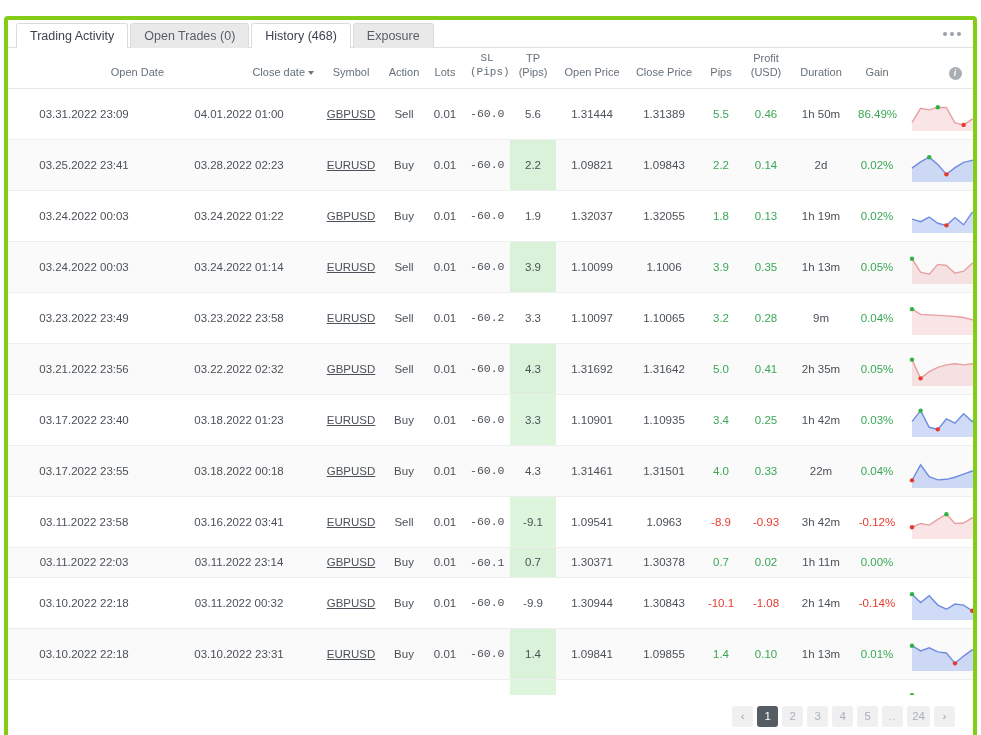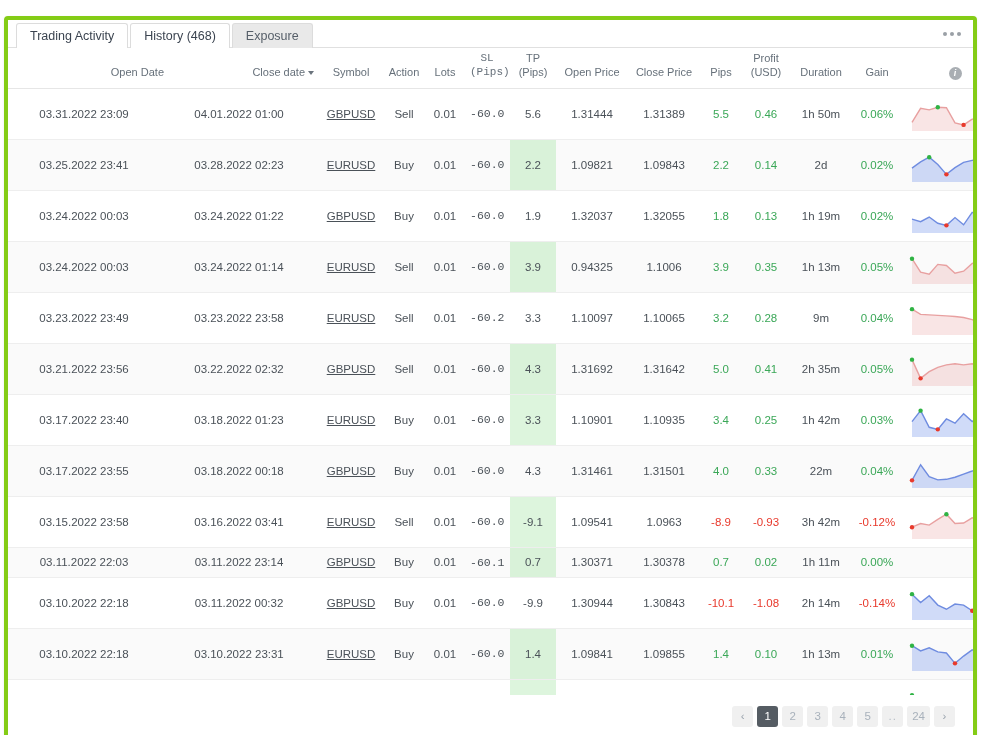--- a/index.html
+++ b/index.html
@@ -187,20 +187,21 @@
   .pbtn.dots { background: #f0f0f0; color: #b6bdc5; letter-spacing: 1px; }
 </style>
 </head>
 <body>
 
 <div class="widget">
 
   <div class="tabbar">
     <div id="tabs-host" style="display:flex; align-items:flex-end;">
         <div class="tab active">Trading Activity</div>
+        <div class="tab">Open Trades (0)</div>
         <div class="tab active">History (468)</div>
         <div class="tab">Exposure</div>
       </div>
     <div class="kebab">
       <span></span>
       <span></span>
       <span></span>
     </div>
   </div>
 
@@ -240,21 +241,21 @@
             <td class="c-symbol"><span class="sym">GBPUSD</span></td>
             <td class="c-action">Sell</td>
             <td class="c-lots">0.01</td>
             <td class="c-sl">-60.0</td>
             <td class="c-tp">5.6</td>
             <td class="c-openp">1.31444</td>
             <td class="c-closep">1.31389</td>
             <td class="c-pips pos">5.5</td>
             <td class="c-profit pos">0.46</td>
             <td class="c-duration">1h 50m</td>
-            <td class="c-gain pos">0.06%</td>
+            <td class="c-gain pos">86.49%</td>
             <td class="c-chart">
               <svg width="92" height="34" class="spark">
                 <path d="M3,25.32 L11.6,11.280000000000001 L20.2,12.84 L28.8,10.24 L37.4,10.76 L46,25.84 L54.6,27.92 L63.2,22.2 L71.8,19.08 L80.4,15.44 L89,16.48 L89,34 L3,34 Z" fill="rgba(232,160,160,0.28)" stroke="none"></path>
                 <path d="M3,25.32 L11.6,11.280000000000001 L20.2,12.84 L28.8,10.24 L37.4,10.76 L46,25.84 L54.6,27.92 L63.2,22.2 L71.8,19.08 L80.4,15.44 L89,16.48" fill="none" stroke="#e8a0a0" stroke-width="1.4"></path>
                 <circle cx="28.8" cy="10.24" r="2.2" fill="#2fb344"></circle>
                 <circle cx="54.6" cy="27.92" r="2.2" fill="#e8392c"></circle>
                 <circle cx="89" cy="16.48" r="2.2" fill="#f0a020"></circle>
               </svg>
             </td>
           </tr>
@@ -307,21 +308,21 @@
             </td>
           </tr>
           <tr>
             <td class="c-opendate">03.24.2022 00:03</td>
             <td class="c-closedate">03.24.2022 01:14</td>
             <td class="c-symbol"><span class="sym">EURUSD</span></td>
             <td class="c-action">Sell</td>
             <td class="c-lots">0.01</td>
             <td class="c-sl">-60.0</td>
             <td class="c-tp tp-hl">3.9</td>
-            <td class="c-openp">0.94325</td>
+            <td class="c-openp">1.10099</td>
             <td class="c-closep">1.1006</td>
             <td class="c-pips pos">3.9</td>
             <td class="c-profit pos">0.35</td>
             <td class="c-duration">1h 13m</td>
             <td class="c-gain pos">0.05%</td>
             <td class="c-chart">
               <svg width="92" height="34" class="spark">
                 <path d="M3,8.68 L11.6,22.2 L20.2,24.28 L28.8,14.4 L37.4,15.44 L46,23.24 L54.6,21.16 L63.2,13.36 L71.8,12.84 L80.4,26.88 L89,20.12 L89,34 L3,34 Z" fill="rgba(232,160,160,0.28)" stroke="none"></path>
                 <path d="M3,8.68 L11.6,22.2 L20.2,24.28 L28.8,14.4 L37.4,15.44 L46,23.24 L54.6,21.16 L63.2,13.36 L71.8,12.84 L80.4,26.88 L89,20.12" fill="none" stroke="#e8a0a0" stroke-width="1.4"></path>
                 <circle cx="3" cy="8.68" r="2.2" fill="#2fb344"></circle>
@@ -420,21 +421,21 @@
               <svg width="92" height="34" class="spark">
                 <path d="M3,26.36 L11.6,10.76 L20.2,22.72 L28.8,25.84 L37.4,25.32 L46,23.24 L54.6,20.12 L63.2,17 L71.8,13.36 L80.4,14.92 L89,8.16 L89,34 L3,34 Z" fill="rgba(150,176,240,0.45)" stroke="none"></path>
                 <path d="M3,26.36 L11.6,10.76 L20.2,22.72 L28.8,25.84 L37.4,25.32 L46,23.24 L54.6,20.12 L63.2,17 L71.8,13.36 L80.4,14.92 L89,8.16" fill="none" stroke="#6f8ce0" stroke-width="1.4"></path>
                 <circle cx="89" cy="8.16" r="2.2" fill="#2fb344"></circle>
                 <circle cx="3" cy="26.36" r="2.2" fill="#e8392c"></circle>
                 <circle cx="89" cy="8.16" r="2.2" fill="#f0a020"></circle>
               </svg>
             </td>
           </tr>
           <tr>
-            <td class="c-opendate">03.15.2022 23:58</td>
+            <td class="c-opendate">03.11.2022 23:58</td>
             <td class="c-closedate">03.16.2022 03:41</td>
             <td class="c-symbol"><span class="sym">EURUSD</span></td>
             <td class="c-action">Sell</td>
             <td class="c-lots">0.01</td>
             <td class="c-sl">-60.0</td>
             <td class="c-tp tp-hl">-9.1</td>
             <td class="c-openp">1.09541</td>
             <td class="c-closep">1.0963</td>
             <td class="c-pips neg">-8.9</td>
             <td class="c-profit neg">-0.93</td>

